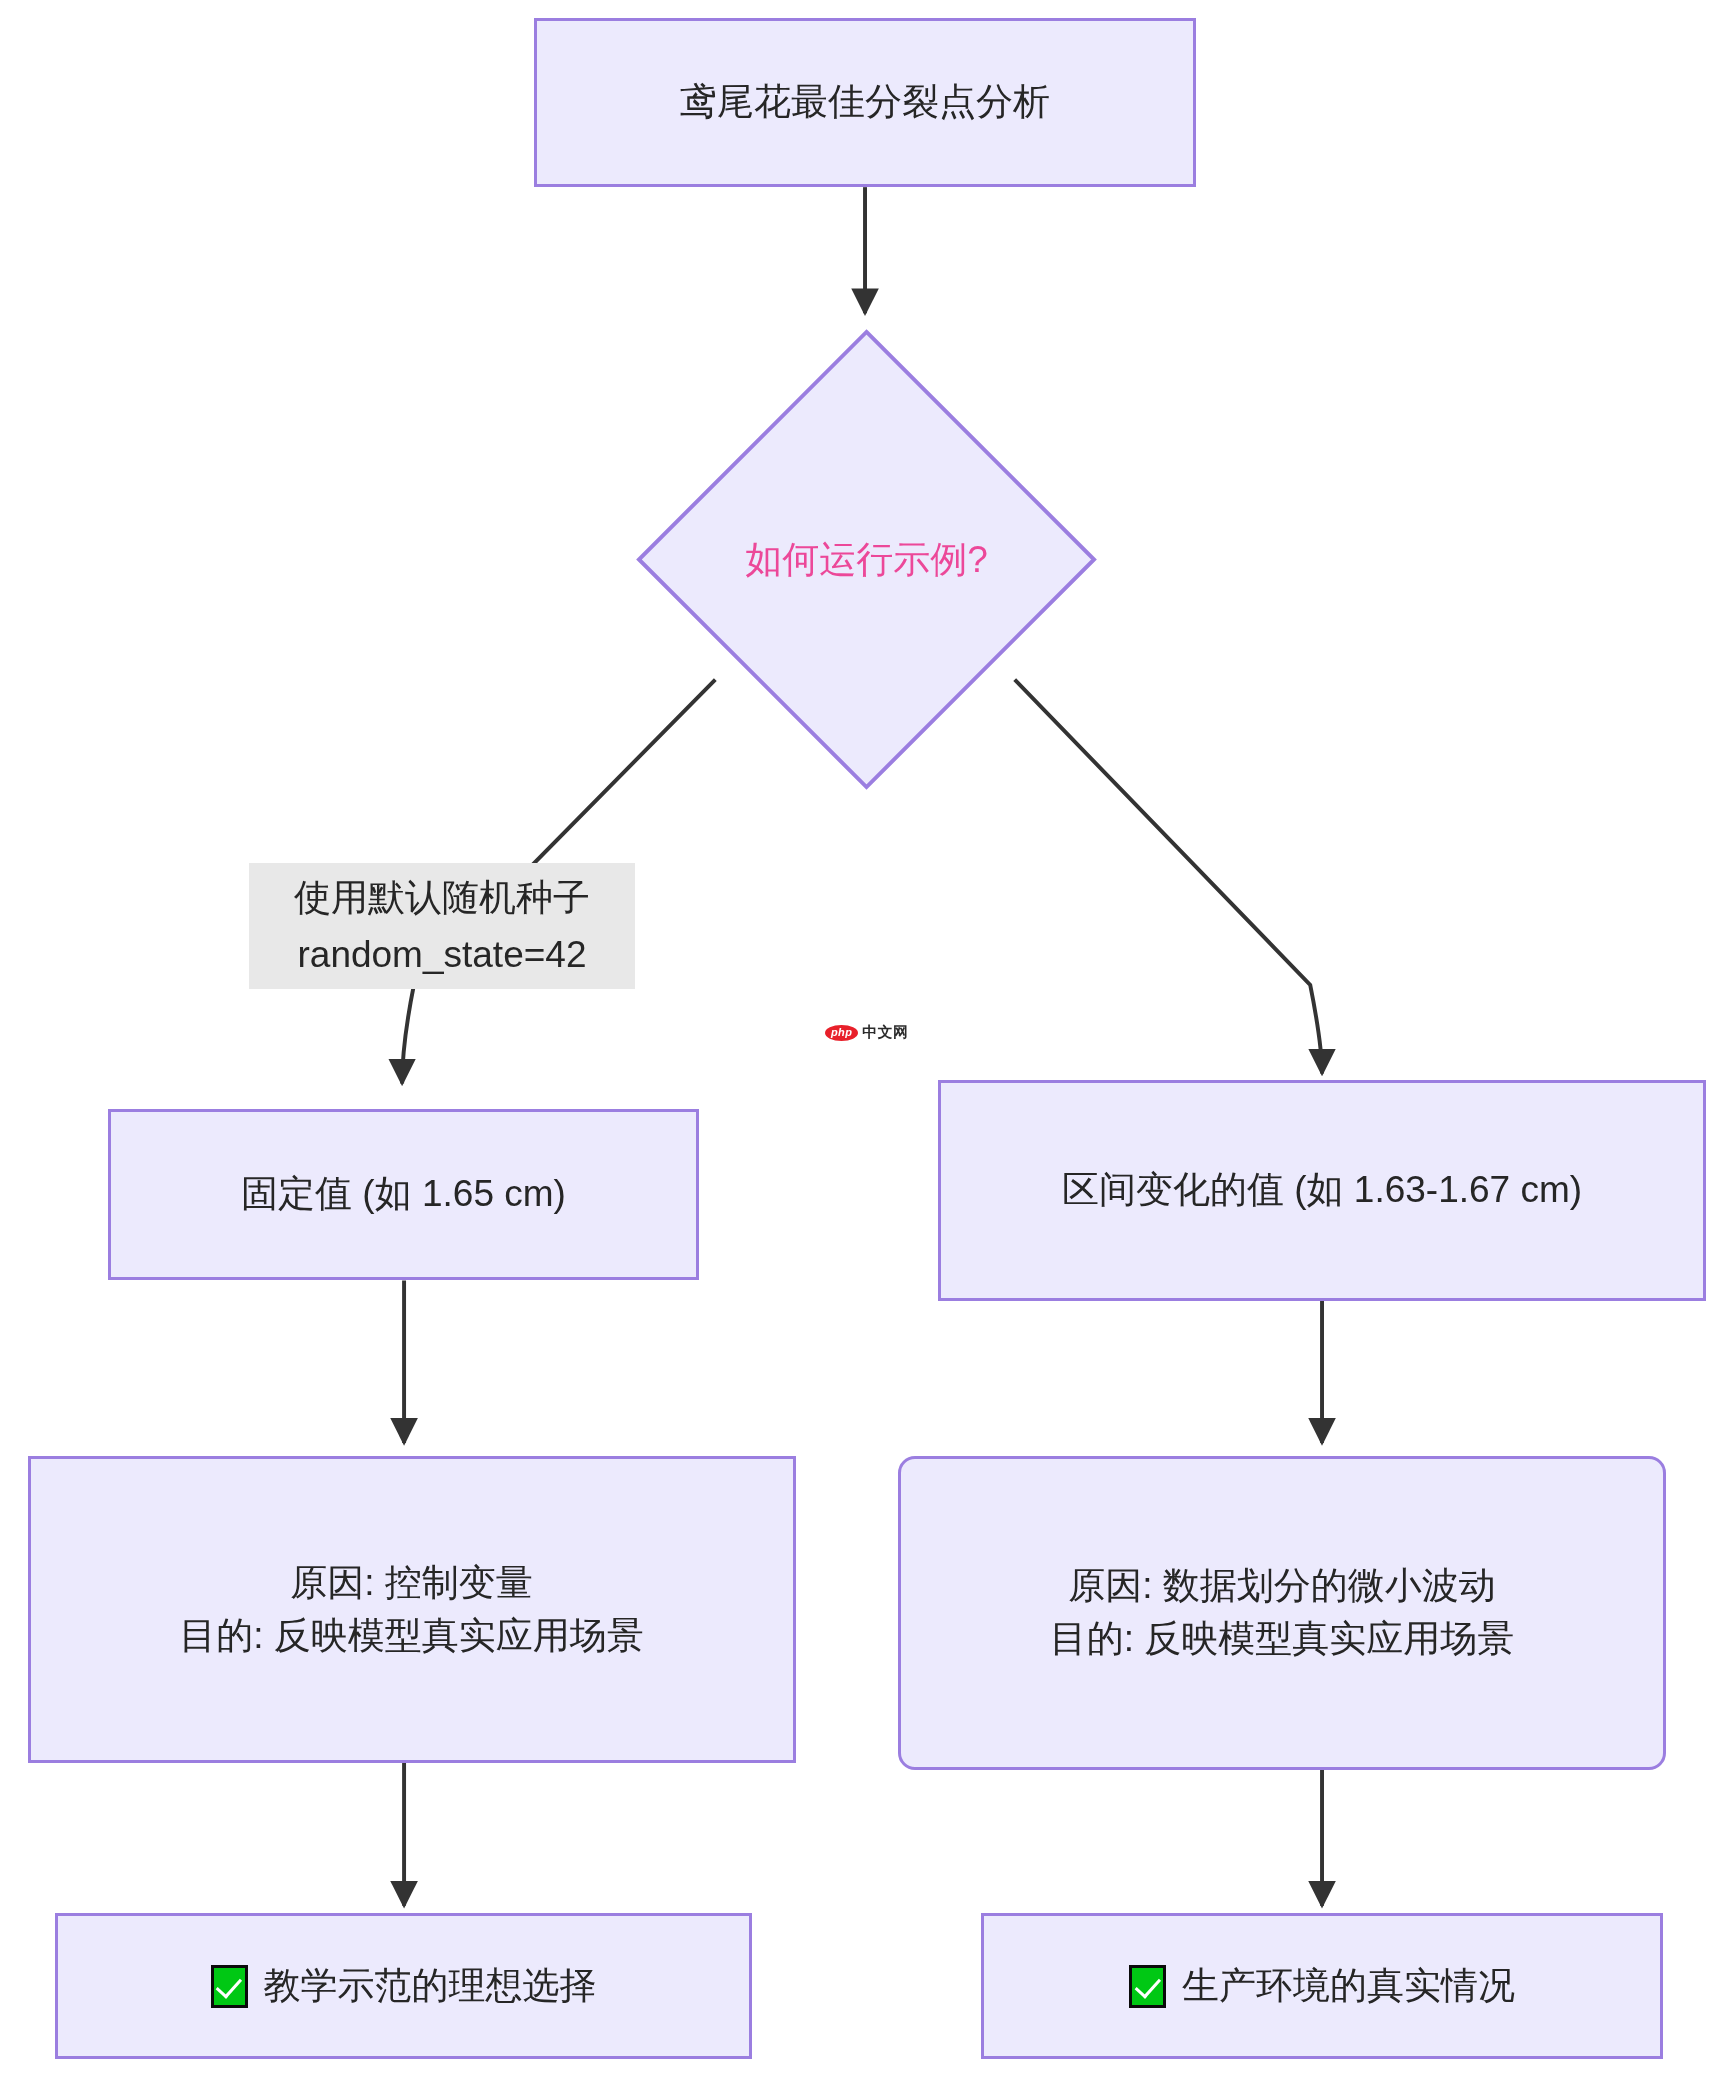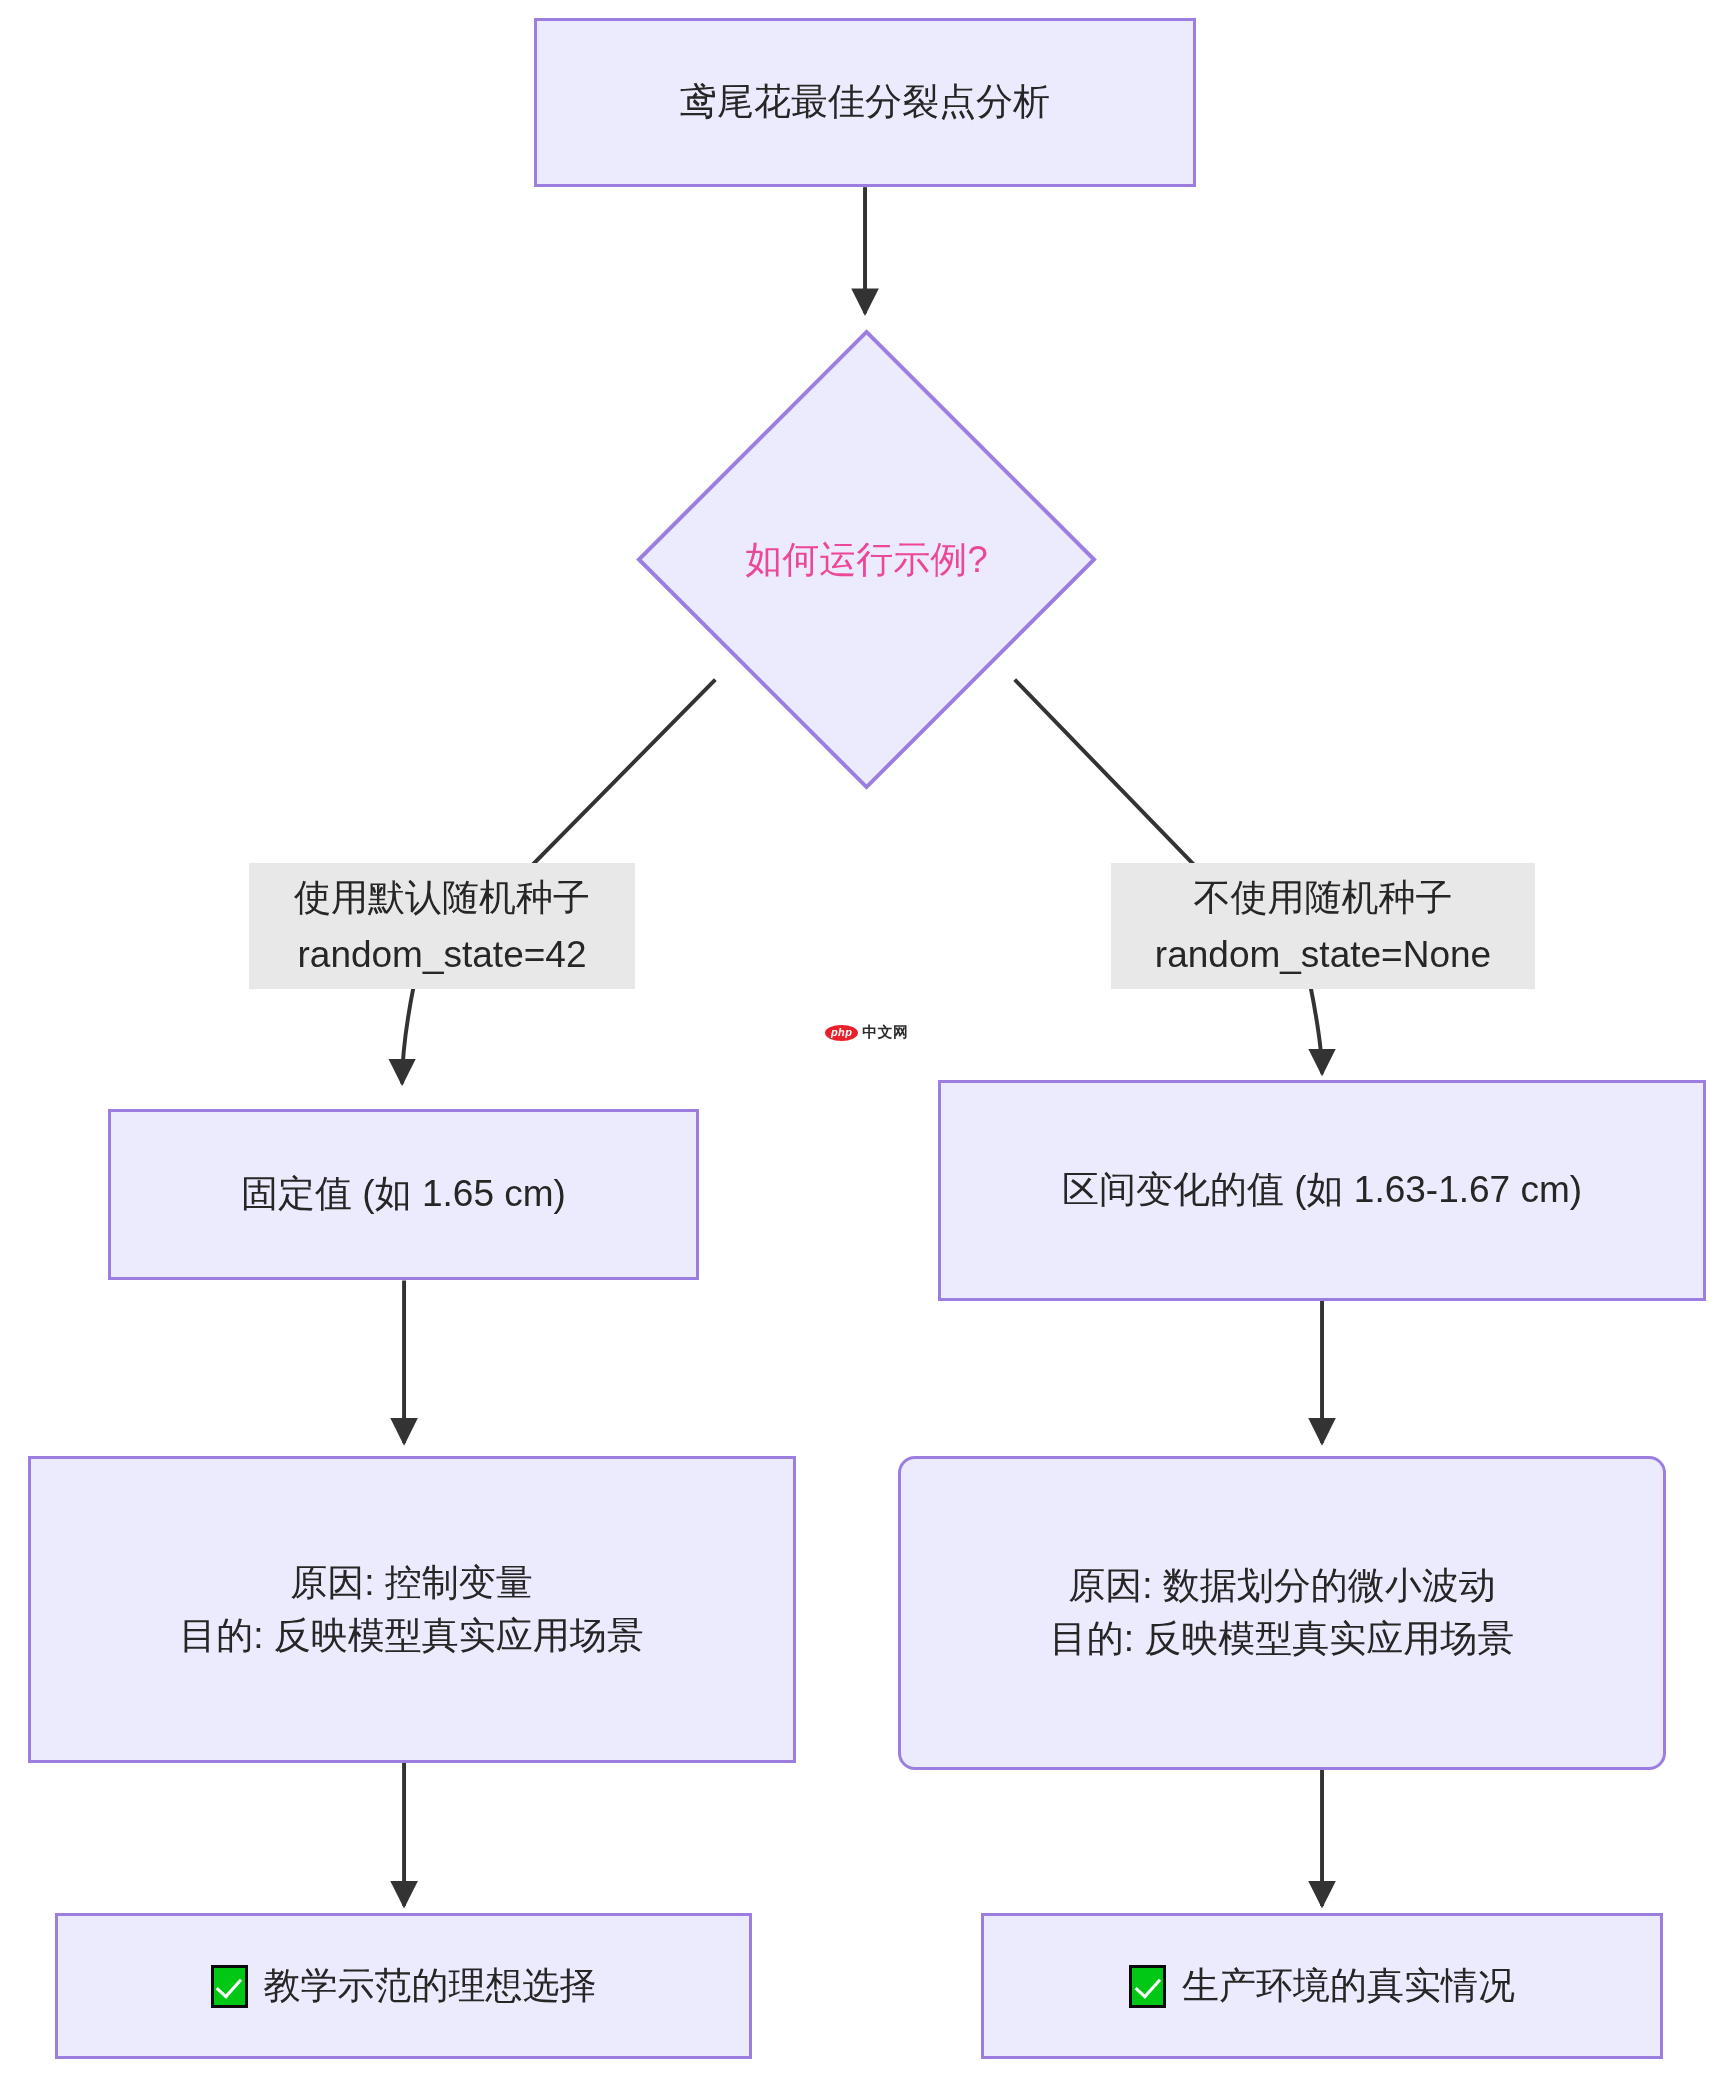--- a/index.html
+++ b/index.html
@@ -157,22 +157,20 @@
   <div class="diamond-wrap" style="left:635px; top:328px; width:463px; height:463px;">
     <svg class="diamond-shape" viewBox="0 0 470 470" xmlns="http://www.w3.org/2000/svg">
       <polygon points="235,4 466,235 235,466 4,235" fill="#ECEAFD" stroke="#9B7EE0" stroke-width="4"></polygon>
     </svg>
     <div class="diamond-label">如何运行示例?</div>
   </div>
 
   <div class="edge-label" style="left:209px; top:863px; width:386px; height:126px;margin-left:40px;">使用默认随机种子
 random_state=42</div>
 
-  <div class="edge-label" style="left:1111px; top:863px; width:424px; height:126px;">不使用随机种子
-random_state=None</div>
 
   <div class="watermark" style="left:825px; top:1023px;">
     <span class="wm-badge">php</span>
     <span>中文网</span>
   </div>
 
   <div class="node" style="left:108px; top:1109px; width:591px; height:171px;">
     <span>固定值 (如 1.65 cm)</span>
   </div>
 

